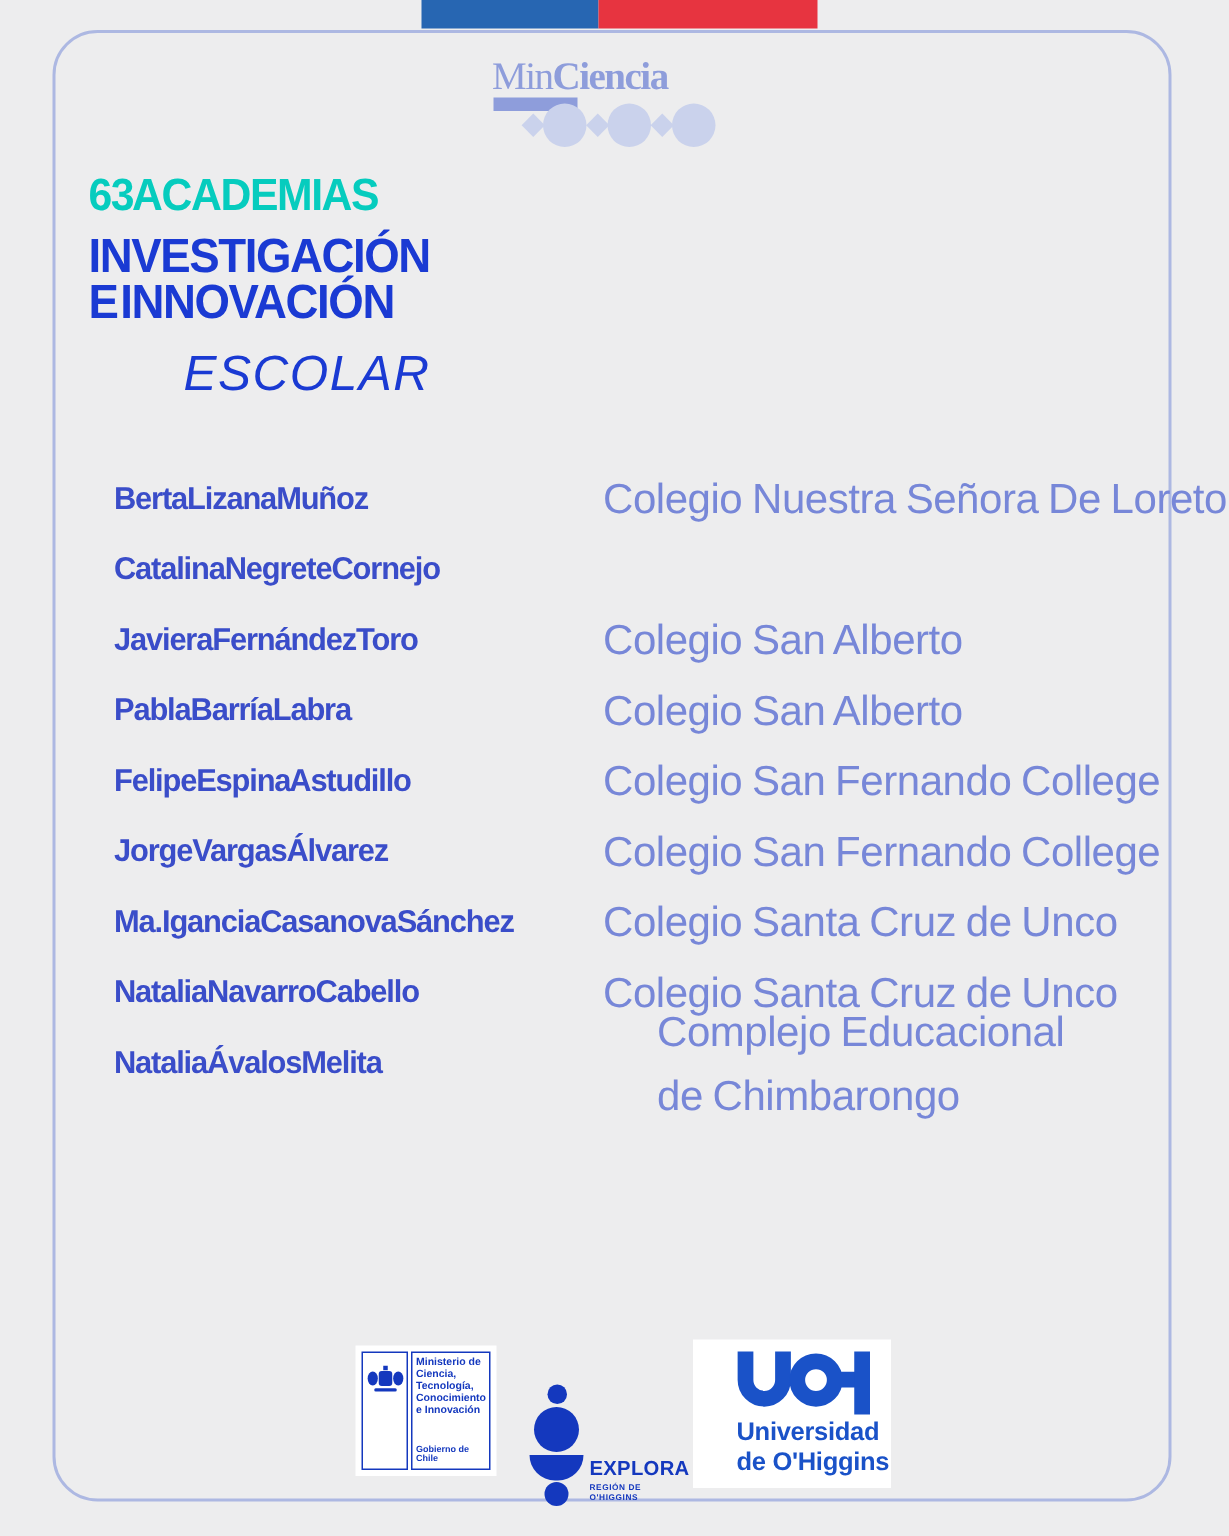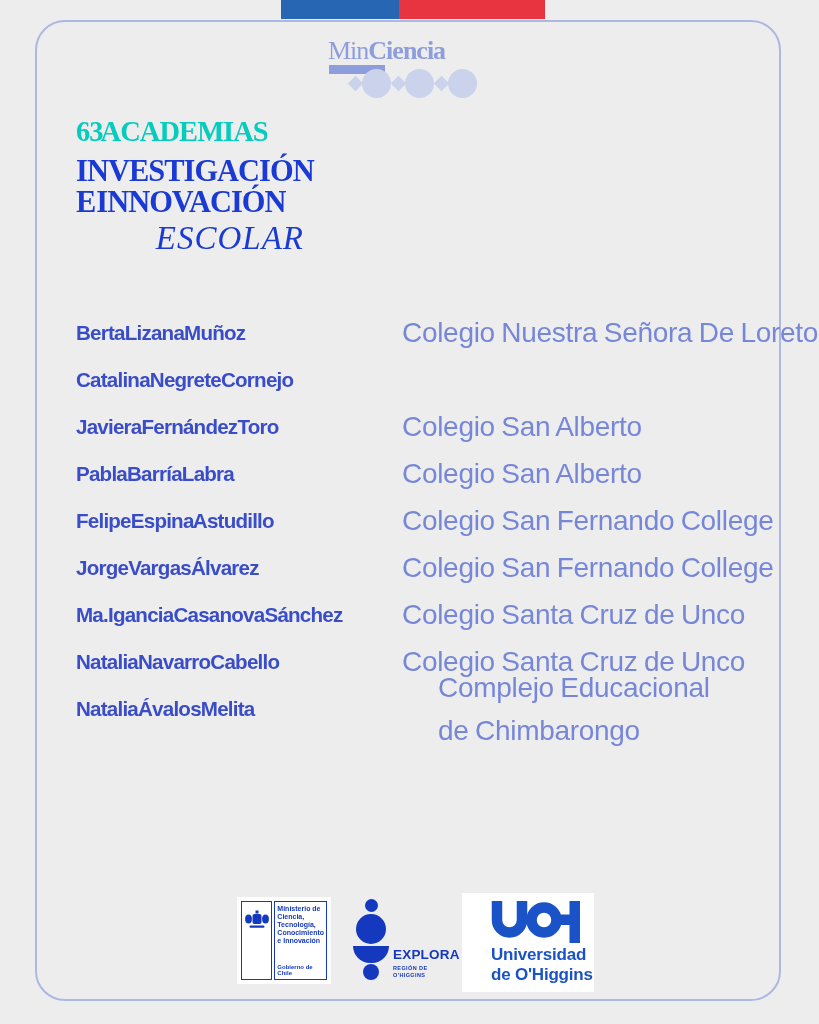--- a/index.html
+++ b/index.html
@@ -33,34 +33,34 @@
   .mc-bold{font-weight:700;}
   .mc-bar{position:absolute;left:1px;top:31px;width:56px;height:9px;background:var(--mclogo,#8E9DDB);}
   .mc-drops{position:absolute;left:34px;top:35px;display:flex;align-items:center;}
   .mc-drop{width:29px;height:29px;border-radius:50%;background:var(--mcdrops,#CAD2EC);margin-right:14px;position:relative;}
   .mc-drop::before{
     content:"";position:absolute;left:-12px;top:9px;width:11px;height:11px;
     background:var(--mcdrops,#CAD2EC);transform:rotate(45deg);
   }
 
   
-  .title{left:76px;top:114px;z-index:3;font-family:Liberation Serif, serif;}
+  .title{left:59px;top:114px;z-index:3;}
   .t1{
     font-size:30px;font-weight:800;color:var(--teal,#06CCBE);
     letter-spacing:-1px;word-spacing:-7px;transform:scaleX(0.95);
     transform-origin:left;margin-bottom:7px;white-space:nowrap;
   }
   .t2,.t3{
     font-size:32px;font-weight:800;color:var(--titleblue,#1A3AD3);
     letter-spacing:-1px;word-spacing:-6px;transform:scaleX(0.95);
     transform-origin:left;line-height:31px;white-space:nowrap;
   }
   .t4{
     font-size:33px;font-style:italic;font-weight:400;color:var(--titleblue,#1A3AD3);
-    width:228px;text-align:right;letter-spacing:1px;margin-top:3px;white-space:nowrap;
+    width:228px;text-align:right;letter-spacing:1px;margin-top:13px;white-space:nowrap;
   }
 
   
   .list{left:76px;top:310px;z-index:3;}
   .row{display:flex;height:46.9px;align-items:center;}
   .pname{
     width:326px;font-size:21px;font-weight:800;color:var(--nameblue,#3A4DC9);
     letter-spacing:-0.8px;word-spacing:-5px;line-height:42px;
     transform:scaleX(0.98);transform-origin:left;white-space:nowrap;
   }
@@ -79,21 +79,21 @@
     border:1.2px solid var(--govblue,#1438BE);width:33px;box-sizing:border-box;
     display:flex;justify-content:center;padding-top:8px;
   }
   .ministry-text-box{
     border:1.2px solid var(--govblue,#1438BE);flex:1;box-sizing:border-box;
     padding:3px 2px;display:flex;flex-direction:column;justify-content:space-between;
   }
   .ministry-lines{font-size:7px;font-weight:700;color:var(--govblue,#1438BE);line-height:8px;}
   .gov-line{font-size:6px;font-weight:700;color:var(--govblue,#1438BE);}
 
-  .explora{left:352px;top:899px;width:88px;height:86px;z-index:3;}
+  .explora{left:352px;top:923px;width:88px;height:86px;z-index:3;}
   .exp-shapes{position:absolute;left:0;top:0;width:38px;display:flex;flex-direction:column;align-items:center;}
   .exp-c1{width:13px;height:13px;border-radius:50%;background:var(--govblue,#1438BE);margin-bottom:2px;}
   .exp-c2{width:30px;height:30px;border-radius:50%;background:var(--govblue,#1438BE);margin-bottom:2px;}
   .exp-bowl{width:36px;height:17px;border-radius:0 0 18px 18px;background:var(--govblue,#1438BE);margin-bottom:1px;}
   .exp-c3{width:16px;height:16px;border-radius:50%;background:var(--govblue,#1438BE);}
   .exp-text{position:absolute;left:41px;top:48px;}
   .exp-name{font-size:13.5px;font-weight:800;letter-spacing:0.2px;color:var(--govblue,#1438BE);}
   .exp-region{font-size:5.5px;font-weight:700;letter-spacing:0.4px;color:var(--govblue,#1438BE);line-height:7px;margin-top:3px;}
 
   .uoh{left:462px;top:893px;width:132px;height:99px;background:#ffffff;z-index:3;}

